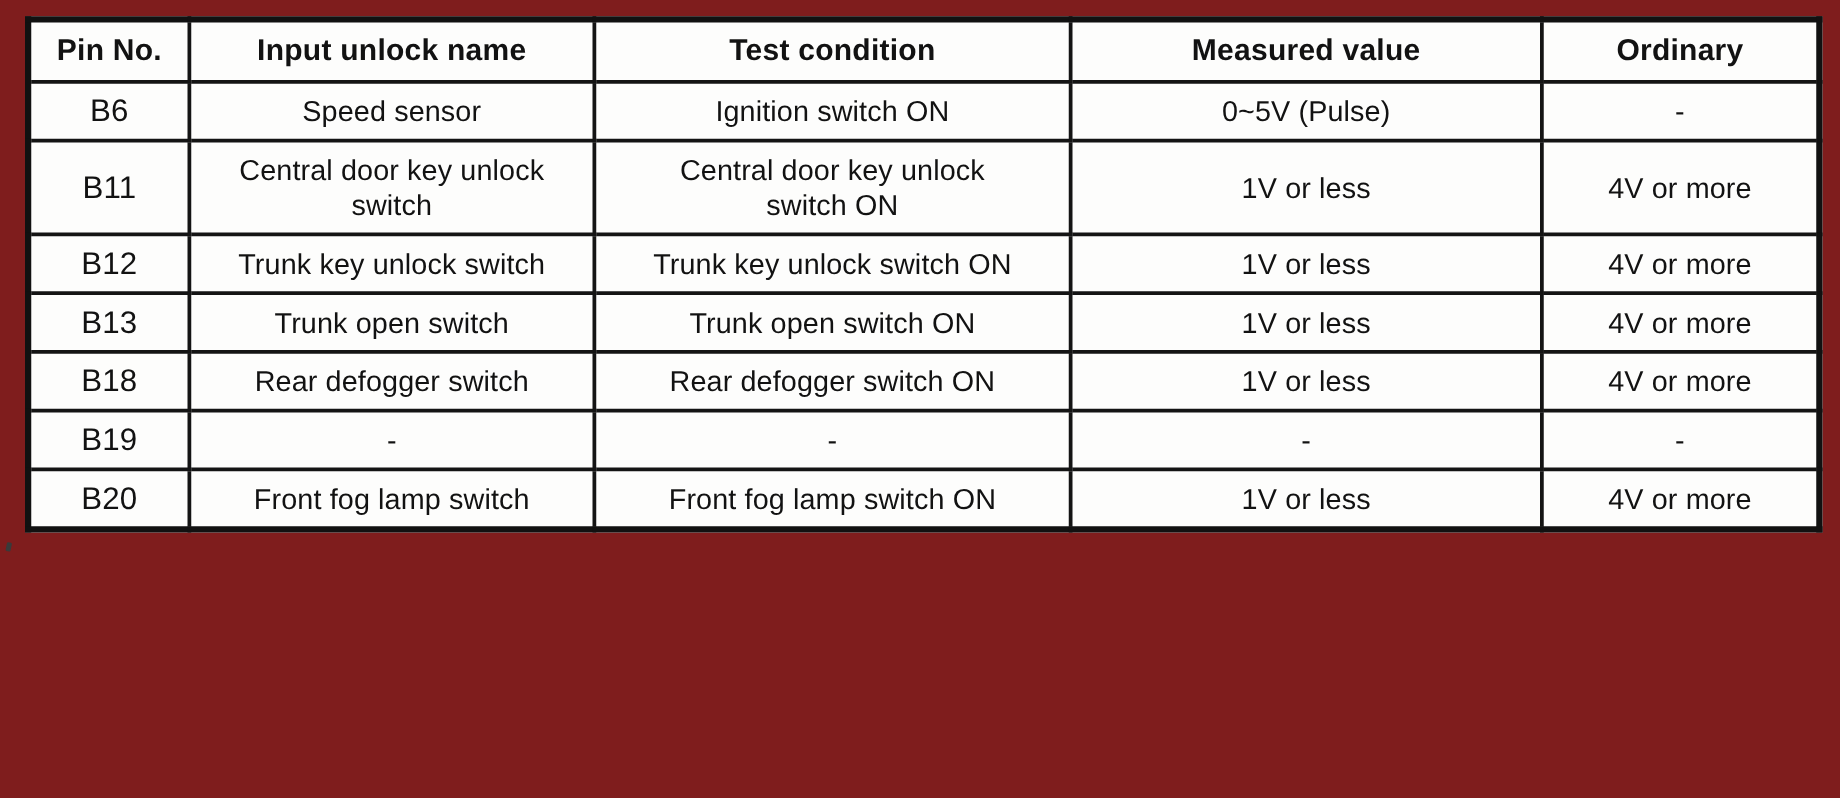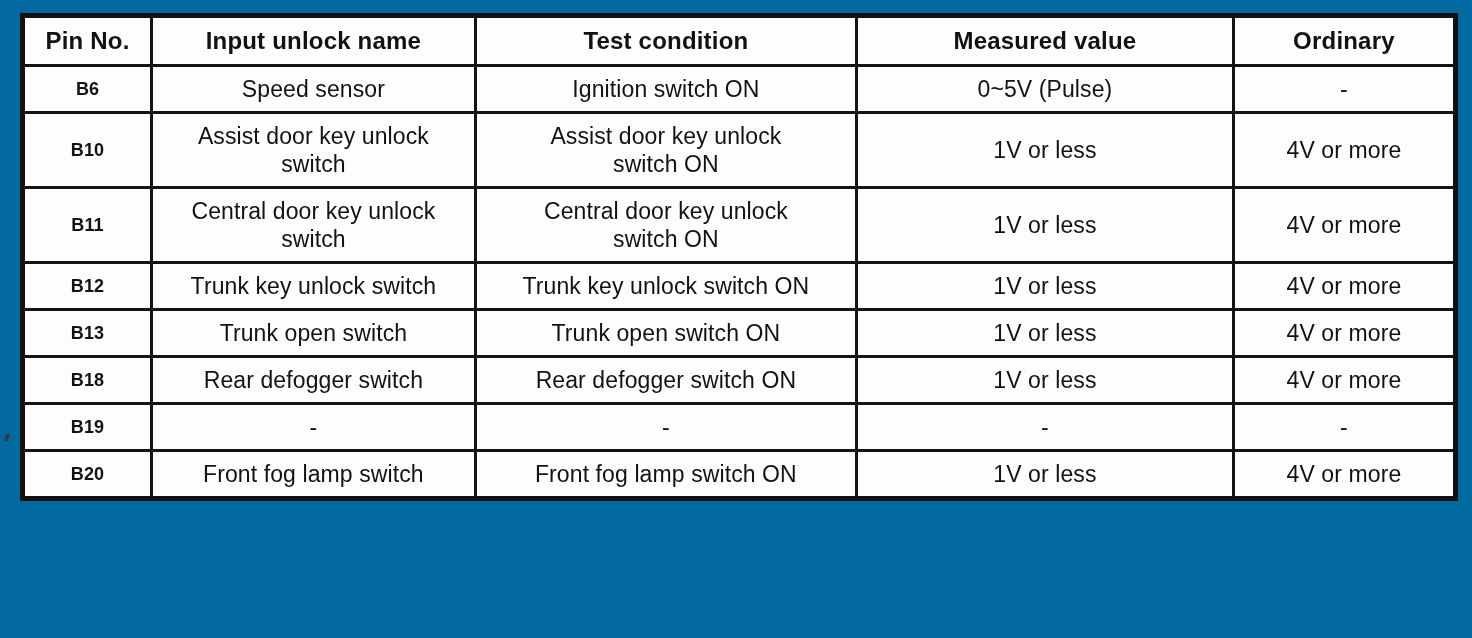--- a/index.html
+++ b/index.html
@@ -6,21 +6,21 @@
   html, body {
     margin: 0;
     padding: 0;
     background: #fbfbfa;
     font-family: "Liberation Sans", sans-serif;
   }
   .page {
     position: relative;
     width: 1472px;
     height: 638px;
-    background: #0369a1;
+    background: #7f1d1d;
     overflow: hidden;
   }
   .scan-artifact {
     position: absolute;
     left: 5px;
     top: 434px;
     width: 4px;
     height: 7px;
     background: #3a3a3a;
     border-radius: 1px;
@@ -53,21 +53,21 @@
   td {
     font-size: 23px;
     letter-spacing: 0.1px;
     height: 47px;
   }
   col.c-pin      { width: 9.0%; }
   col.c-signal   { width: 22.6%; }
   col.c-cond     { width: 26.6%; }
   col.c-measured { width: 26.3%; }
   col.c-ordinary { width: 15.5%; }
-  td.pin { font-weight: bold; font-size: 18px; }
+  td.pin { font-weight: normal; font-size: 25px; }
 </style>
 </head>
 <body>
 
 <div class="page">
   <span class="scan-artifact"></span>
 
   <table class="signal-table">
     <colgroup>
       <col class="c-pin">
@@ -90,29 +90,20 @@
         <tr>
           <td class="pin">B6</td>
           <td>Speed sensor</td>
           <td>Ignition switch ON</td>
           <td>0~5V (Pulse)</td>
           <td>-</td>
         </tr>
 
 
 
-        <tr>
-          <td class="pin">B10</td>
-          <td>Assist door key unlock
-switch</td>
-          <td>Assist door key unlock
-switch ON</td>
-          <td>1V or less</td>
-          <td>4V or more</td>
-        </tr>
 
         <tr>
           <td class="pin">B11</td>
           <td>Central door key unlock
 switch</td>
           <td>Central door key unlock
 switch ON</td>
           <td>1V or less</td>
           <td>4V or more</td>
         </tr>

